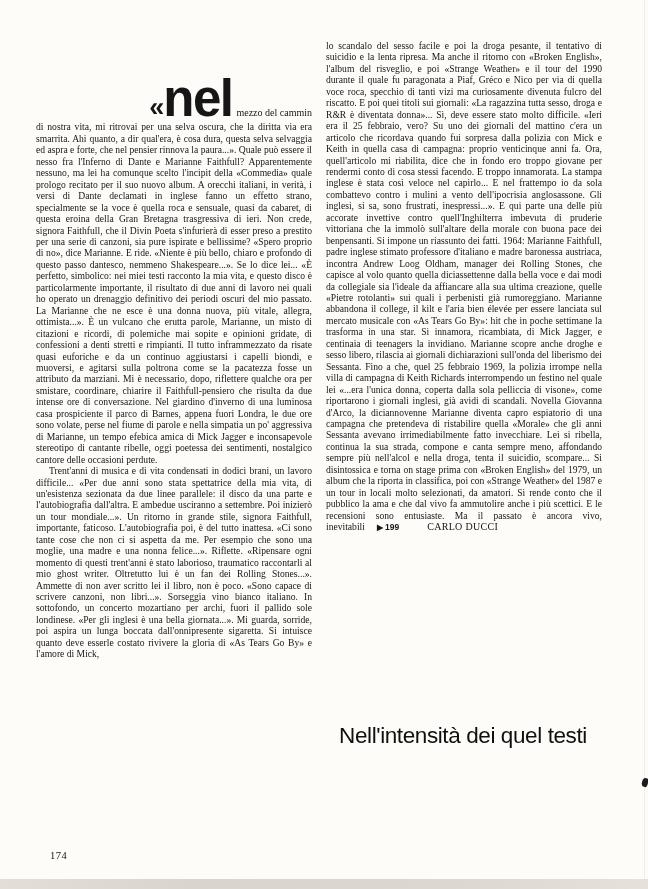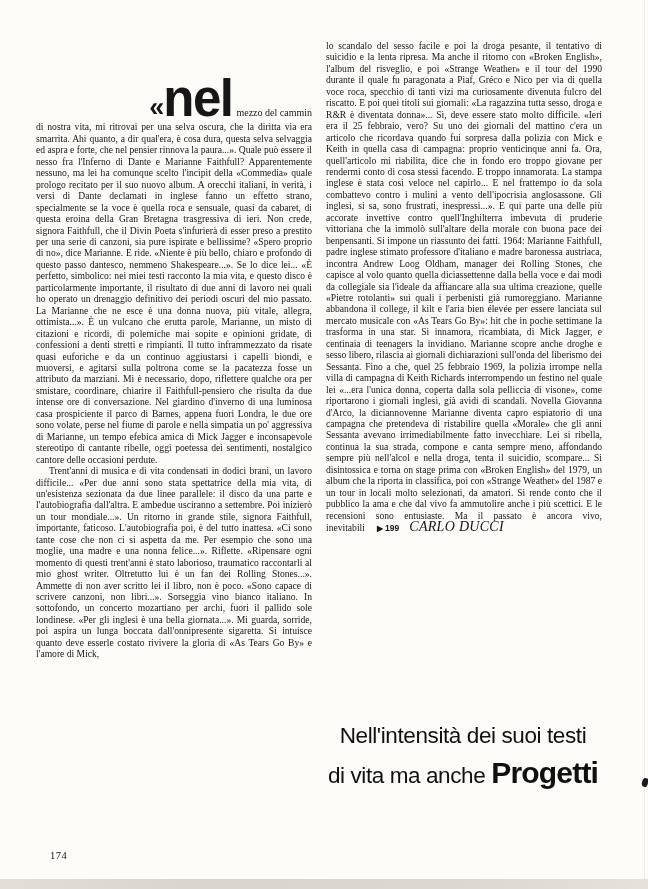--- a/index.html
+++ b/index.html
@@ -56,24 +56,23 @@
   
   .jump {
     font-family: "Liberation Sans", sans-serif;
     font-weight: 700;
     font-size: 8.5px;
     white-space: nowrap;
     padding-left: 12px;
   }
   .jump .arrow { font-size: 8px; padding-right: 2px; }
   .byline {
-    font-style: italic;
-    font-size: 14px;
+    font-size: 10px;
     letter-spacing: 0.3px;
-    padding-left: 10px;
+    padding-left: 28px;
     white-space: nowrap;
   }
 
   
   .pull-quote {
     position: absolute;
     top: 678px;
     left: -6px;
     right: -4px;
     text-align: center;
@@ -133,22 +132,21 @@
         <span class="guillemet">«</span><span class="dropword">nel</span><span class="lead">mezzo del cammin</span>
       </div>
       <p>di nostra vita, mi ritrovai per una selva oscura, che la diritta via era smarrita. Ahi quanto, a dir qual'era, è cosa dura, questa selva selvaggia ed aspra e forte, che nel pensier rinnova la paura...». Quale può essere il nesso fra l'Inferno di Dante e Marianne Faithfull? Apparentemente nessuno, ma lei ha comunque scelto l'incipit della «Commedia» quale prologo recitato per il suo nuovo album. A orecchi italiani, in verità, i versi di Dante declamati in inglese fanno un effetto strano, specialmente se la voce è quella roca e sensuale, quasi da cabaret, di questa eroina della Gran Bretagna trasgressiva di ieri. Non crede, signora Faithfull, che il Divin Poeta s'infurierà di esser preso a prestito per una serie di canzoni, sia pure ispirate e bellissime? «Spero proprio di no», dice Marianne. E ride. «Niente è più bello, chiaro e profondo di questo passo dantesco, nemmeno Shakespeare...». Se lo dice lei... «È perfetto, simbolico: nei miei testi racconto la mia vita, e questo disco è particolarmente importante, il risultato di due anni di lavoro nei quali ho operato un drenaggio definitivo dei periodi oscuri del mio passato. La Marianne che ne esce è una donna nuova, più vitale, allegra, ottimista...». È un vulcano che erutta parole, Marianne, un misto di citazioni e ricordi, di polemiche mai sopite e opinioni gridate, di confessioni a denti stretti e rimpianti. Il tutto inframmezzato da risate quasi euforiche e da un continuo aggiustarsi i capelli biondi, e muoversi, e agitarsi sulla poltrona come se la pacatezza fosse un attributo da marziani. Mi è necessario, dopo, riflettere qualche ora per smistare, coordinare, chiarire il Faithfull-pensiero che risulta da due intense ore di conversazione. Nel giardino d'inverno di una luminosa casa prospiciente il parco di Barnes, appena fuori Londra, le due ore sono volate, perse nel fiume di parole e nella simpatia un po' aggressiva di Marianne, un tempo efebica amica di Mick Jagger e inconsapevole stereotipo di cantante ribelle, oggi poetessa dei sentimenti, nostalgico cantore delle occasioni perdute.</p>
       <p class="para2">Trent'anni di musica e di vita condensati in dodici brani, un lavoro difficile... «Per due anni sono stata spettatrice della mia vita, di un'esistenza sezionata da due linee parallele: il disco da una parte e l'autobiografia dall'altra. E ambedue usciranno a settembre. Poi inizierò un tour mondiale...». Un ritorno in grande stile, signora Faithfull, importante, faticoso. L'autobiografia poi, è del tutto inattesa. «Ci sono tante cose che non ci si aspetta da me. Per esempio che sono una moglie, una madre e una nonna felice...». Riflette. «Ripensare ogni momento di questi trent'anni è stato laborioso, traumatico raccontarli al mio ghost writer. Oltretutto lui è un fan dei Rolling Stones...». Ammette di non aver scritto lei il libro, non è poco. «Sono capace di scrivere canzoni, non libri...». Sorseggia vino bianco italiano. In sottofondo, un concerto mozartiano per archi, fuori il pallido sole londinese. «Per gli inglesi è una bella giornata...». Mi guarda, sorride, poi aspira un lunga boccata dall'onnipresente sigaretta. Si intuisce quanto deve esserle costato rivivere la gloria di «As Tears Go By» e l'amore di Mick,</p>
     </div>
 
     <div class="col col-right">
       <p><span>lo scandalo del sesso facile e poi la droga pesante, il tentativo di suicidio e la lenta ripresa. Ma anche il ritorno con «Broken English», l'album del risveglio, e poi «Strange Weather» e il tour del 1990 durante il quale fu paragonata a Piaf, Gréco e Nico per via di quella voce roca, specchio di tanti vizi ma curiosamente divenuta fulcro del riscatto. E poi quei titoli sui giornali: «La ragazzina tutta sesso, droga e R&amp;R è diventata donna»... Sì, deve essere stato molto difficile. «Ieri era il 25 febbraio, vero? Su uno dei giornali del mattino c'era un articolo che ricordava quando fui sorpresa dalla polizia con Mick e Keith in quella casa di campagna: proprio venticinque anni fa. Ora, quell'articolo mi riabilita, dice che in fondo ero troppo giovane per rendermi conto di cosa stessi facendo. E troppo innamorata. La stampa inglese è stata così veloce nel capirlo... E nel frattempo io da sola combattevo contro i mulini a vento dell'ipocrisia anglosassone. Gli inglesi, si sa, sono frustrati, inespressi...». E qui parte una delle più accorate invettive contro quell'Inghilterra imbevuta di pruderie vittoriana che la immolò sull'altare della morale con buona pace dei benpensanti. Si impone un riassunto dei fatti. 1964: Marianne Faithfull, padre inglese stimato professore d'italiano e madre baronessa austriaca, incontra Andrew Loog Oldham, manager dei Rolling Stones, che capisce al volo quanto quella diciassettenne dalla bella voce e dai modi da collegiale sia l'ideale da affiancare alla sua ultima creazione, quelle «Pietre rotolanti» sui quali i perbenisti già rumoreggiano. Marianne abbandona il college, il kilt e l'aria bien élevée per essere lanciata sul mercato musicale con «As Tears Go By»: hit che in poche settimane la trasforma in una star. Si innamora, ricambiata, di Mick Jagger, e centinaia di teenagers la invidiano. Marianne scopre anche droghe e sesso libero, rilascia ai giornali dichiarazioni sull'onda del liberismo dei Sessanta. Fino a che, quel 25 febbraio 1969, la polizia irrompe nella villa di campagna di Keith Richards interrompendo un festino nel quale lei «...era l'unica donna, coperta dalla sola pelliccia di visone», come riportarono i giornali inglesi, già avidi di scandali. Novella Giovanna d'Arco, la diciannovenne Marianne diventa capro espiatorio di una campagna che pretendeva di ristabilire quella «Morale» che gli anni Sessanta avevano irrimediabilmente fatto invecchiare. Lei si ribella, continua la sua strada, compone e canta sempre meno, affondando sempre più nell'alcol e nella droga, tenta il suicidio, scompare... Si disintossica e torna on stage prima con «Broken English» del 1979, un album che la riporta in classifica, poi con «Strange Weather» del 1987 e un tour in locali molto selezionati, da amatori. Si rende conto che il pubblico la ama e che dal vivo fa ammutolire anche i più scettici. E le recensioni sono entusiaste. Ma il passato è ancora vivo, inevitabili</span><span class="jump"><span class="arrow">▶</span><span>199</span></span><span class="byline">CARLO DUCCI</span></p>
 
       <div class="pull-quote">
-        <div>Nell'intensità dei suoi testi</div>
-        <div><span>di vita ma anche </span><span class="pq-bold">Progetti</span></div>
+        <div>Nell'intensità dei quel testi</div>
       </div>
     </div>
 
   </div>
 
   <div class="folio">174</div>
 
   <div class="bottom-edge"></div>
   <div class="right-edge"></div>
   <div class="edge-mark"></div>

